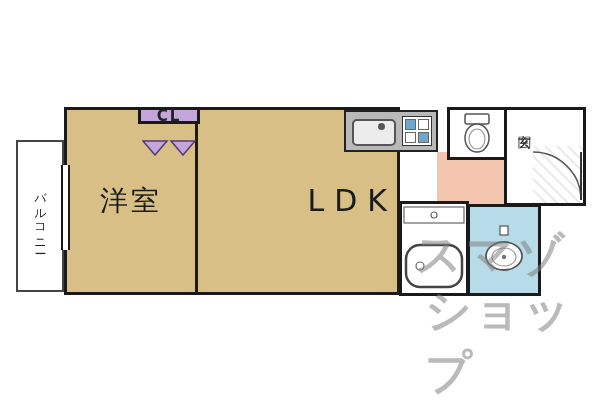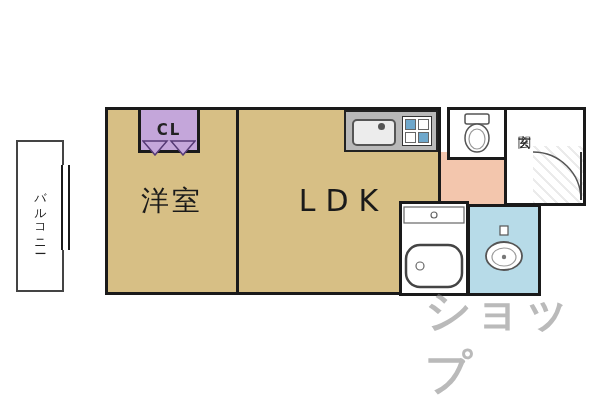--- a/index.html
+++ b/index.html
@@ -1,37 +1,37 @@
 <!DOCTYPE html>
 <html><head>
 <meta charset="utf-8">
 <style>
   html,body{margin:0;padding:0;background:#ffffff;font-family:"DejaVu Sans",sans-serif;}
   .canvas{position:relative;width:600px;height:400px;background:#ffffff;overflow:hidden;}
   .abs{position:absolute;box-sizing:border-box;}
   .room{border:3px solid #1a1a1a;}
   .tan{background:#d7bf85;}
   .center{display:flex;align-items:center;justify-content:center;}
-  .col{flex-direction:column;margin-left:41px;}
+  .col{flex-direction:column;}
   .vtext{writing-mode:vertical-rl;text-orientation:upright;letter-spacing:2px;color:#222;}
   .room-label{color:#1a1a1a;line-height:1.15;text-align:center;}
 
   
   .balcony{left:16px;top:140px;width:48px;height:152px;border:2px solid #444;background:#fff;}
   .balcony span{font-size:12px;}
 
   
   .western{left:64px;top:107px;width:134px;height:188px;z-index:2;}
   .western .room-label{font-size:28px;letter-spacing:3px;}
-  .ldk{left:195px;top:107px;width:205px;height:188px;z-index:2;}
+  .ldk{left:195px;top:107px;width:205px;height:188px;z-index:2;align-items:flex-end;}
   .ldk .l1{font-size:30px;letter-spacing:10px;margin-left:10px;}
   .ldk .l2{font-size:30px;letter-spacing:2px;}
 
   
-  .cl{left:138px;top:107px;width:62px;height:46px;background:#c4a6da;border:3px solid #1a1a1a;z-index:5;}
+  .cl{left:138px;top:107px;width:62px;height:17px;background:#c4a6da;border:3px solid #1a1a1a;z-index:5;}
   .cl span{font-size:15px;font-weight:bold;letter-spacing:2px;color:#222;}
   .cl-doors{left:142px;top:140px;width:54px;height:16px;z-index:5;}
 
   
   .window{left:61px;top:165px;width:9px;height:85px;background:#fff;border-left:2px solid #1a1a1a;border-right:2px solid #1a1a1a;z-index:6;}
 
   
   .kitchen{left:344px;top:110px;width:94px;height:42px;background:#b9b9b9;border:2px solid #222;z-index:4;}
   .sink{left:6px;top:7px;width:44px;height:27px;background:#ececec;border:2px solid #555;border-radius:5px;}
   .faucet{left:24px;top:2px;width:7px;height:7px;background:#555;border-radius:50%;}
@@ -136,15 +136,16 @@
 
   <div class="abs room washroom center">
     <svg width="56" height="60" viewBox="0 0 56 60">
       <rect x="24" y="6" width="8" height="9" fill="#fff" stroke="#555" stroke-width="1.2"></rect>
       <ellipse cx="28" cy="36" rx="18" ry="14" fill="#fff" stroke="#555" stroke-width="1.8"></ellipse>
       <ellipse cx="28" cy="37" rx="12" ry="9" fill="none" stroke="#999" stroke-width="1.2"></ellipse>
       <circle cx="28" cy="37" r="2.2" fill="#777"></circle>
     </svg>
   </div>
 
+  <div class="abs watermark wm1">スマゾ</div>
   <div class="abs watermark wm2">ショップ</div>
 
 </div>
 
 </body></html>

